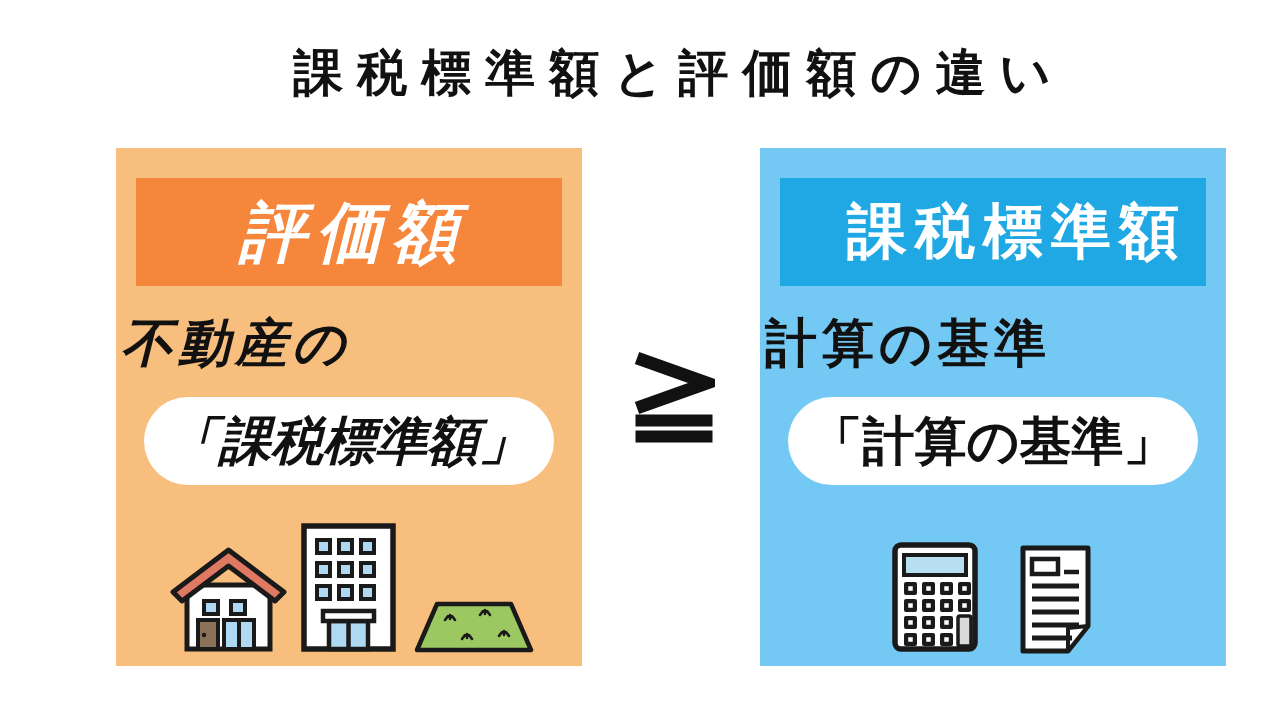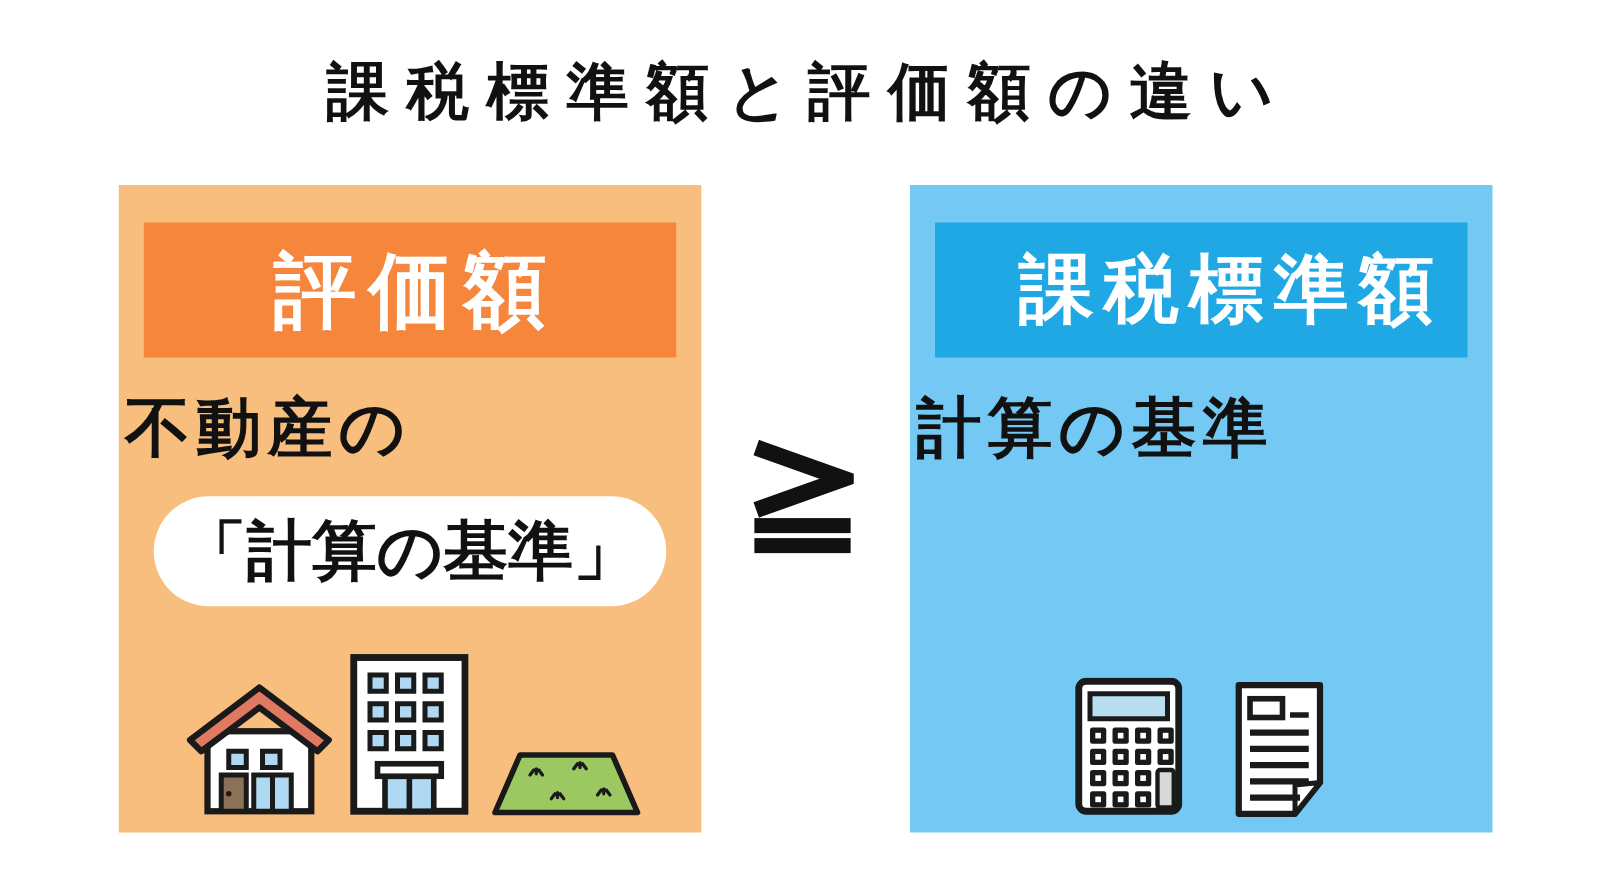--- a/index.html
+++ b/index.html
@@ -1,30 +1,30 @@
 <!DOCTYPE html>
 <html style="--page-bg: #FFFFFF; --body-text: #111111; --header-text: #FFFFFF; --left-panel-bg: #F8BE7D; --left-header-bg: #F6863B; --right-panel-bg: #74C9F4; --right-header-bg: #1FA8E4; --pill-bg: #FFFFFF; --symbol: #111111; --icon-outline: #1A1A1A; --house-roof: #DF7961; --house-door: #8A7157; --window-blue: #AFD9F2; --land-green: #9CC862; --calc-display: #B7DFF1; --calc-key: #1A1A1A; --calc-key-inner: #FFFFFF; --calc-tall-key: #D9D9D9;"><head>
 <meta charset="utf-8">
 <style>
   html,body{margin:0;padding:0;background:var(--page-bg,#fff);}
   body{
     width:1280px;height:705px;overflow:hidden;
     font-family:"Liberation Sans","DejaVu Sans",sans-serif;
     color:var(--body-text,#111);
   }
-  .canvas{position:relative;width:1056px;height:705px;background:var(--page-bg,#fff);}
+  .canvas{position:relative;width:1056px;height:705px;background:var(--page-bg,#fff);margin-left:32px;}
 
   .title{
     position:absolute;top:40px;left:0;width:1280px;margin:0;
     text-align:center;font-size:50px;font-weight:900;
     letter-spacing:14px;text-indent:14px;color:var(--body-text,#111);
   }
 
   .panel{position:absolute;top:148px;width:466px;height:518px;}
-  .panel.left{left:95px;background:var(--left-panel-bg);}
+  .panel.left{left:84px;background:var(--left-panel-bg);font-style:italic;}
   .panel.right{left:728px;background:var(--right-panel-bg);}
 
   .panel-header{
     position:absolute;top:30px;left:20px;right:20px;height:108px;
     display:flex;align-items:center;justify-content:center;
     color:var(--header-text,#fff);font-weight:900;line-height:1;
   }
   .panel.left  .panel-header{background:var(--left-header-bg);font-size:66px;letter-spacing:10px;text-indent:10px;}
   .panel.right .panel-header{background:var(--right-header-bg);font-size:60px;letter-spacing:8px;text-indent:8px;padding-left:40px;}
 
@@ -74,21 +74,21 @@
 <div class="canvas">
 
   <h1 class="title">課税標準額と評価額の違い</h1>
 
   <section class="panel left">
     <div class="panel-header">
       <span>評価額</span>
     </div>
     <div class="subtitle">不動産の</div>
     <div class="pill">
-      <span>「計算の基準」</span>
+      <span>「課税標準額」</span>
     </div>
 
     <svg class="icon icon-house" viewBox="0 0 119 108">
       <rect class="st f-white" x="18" y="40" width="83" height="64" stroke-width="5"></rect>
       <polygon class="st f-roof" points="59.5,5 115,47 106,56 59.5,21 13,56 4,47" stroke-width="5" stroke-linejoin="round"></polygon>
       <rect class="st f-win" x="35" y="56" width="14" height="13" stroke-width="4"></rect>
       <rect class="st f-win" x="62" y="56" width="14" height="13" stroke-width="4"></rect>
       <rect class="st f-door" x="29" y="75" width="20" height="29" stroke-width="4"></rect>
       <circle class="f-ol" cx="35" cy="90" r="2.2"></circle>
       <rect class="st f-win" x="55" y="75" width="30" height="29" stroke-width="4"></rect>
@@ -134,20 +134,23 @@
       <rect class="bar" x="3" y="65" width="76" height="11"></rect>
       <rect class="bar" x="3" y="81" width="76" height="11"></rect>
     </svg>
   </div>
 
   <section class="panel right">
     <div class="panel-header">
       <span>課税標準額</span>
     </div>
     <div class="subtitle">計算の基準</div>
+    <div class="pill">
+      <span>「計算の基準」</span>
+    </div>
 
     <svg class="icon icon-calc" viewBox="0 0 86 110">
       <defs>
         <g id="calc-key">
           <rect class="f-key" x="0" y="0" width="13" height="13" rx="2"></rect>
           <rect class="f-keyin" x="4.25" y="4.25" width="4.5" height="4.5"></rect>
         </g>
       </defs>
       <rect class="st f-white" x="3" y="3" width="80" height="104" rx="6" stroke-width="5.5"></rect>
       <rect class="st f-disp" x="12" y="13" width="62" height="20" stroke-width="4"></rect>

